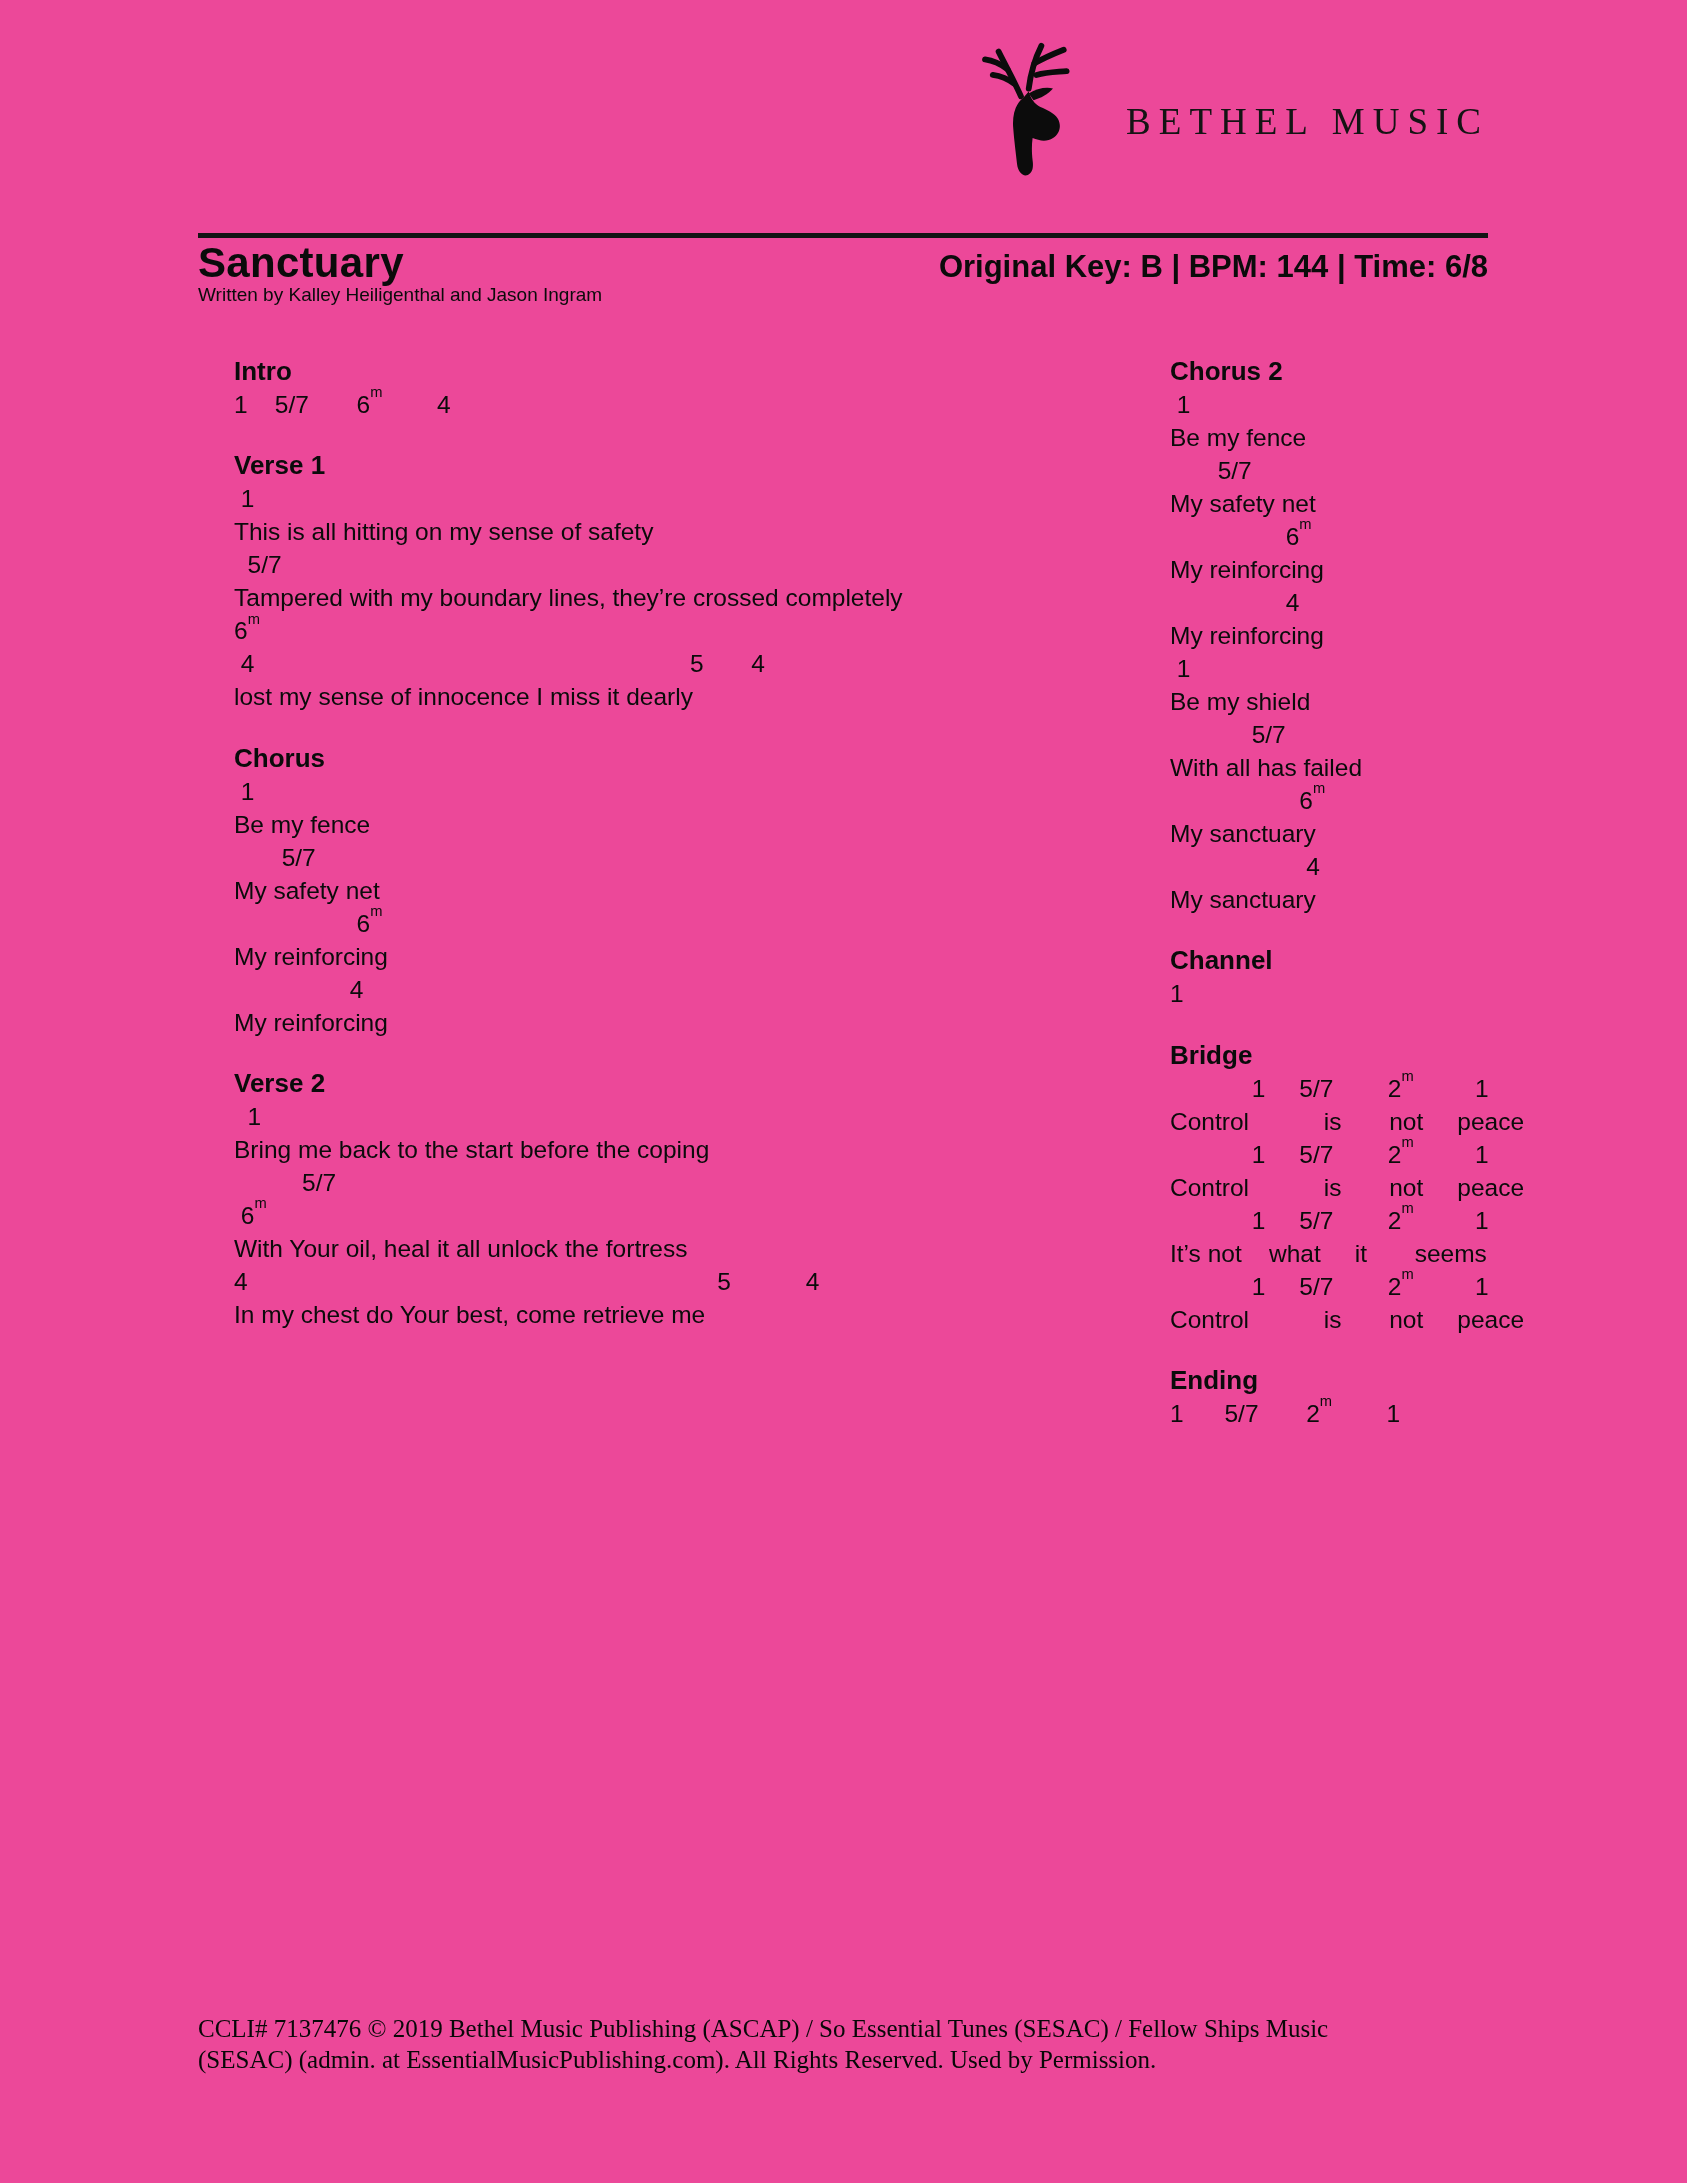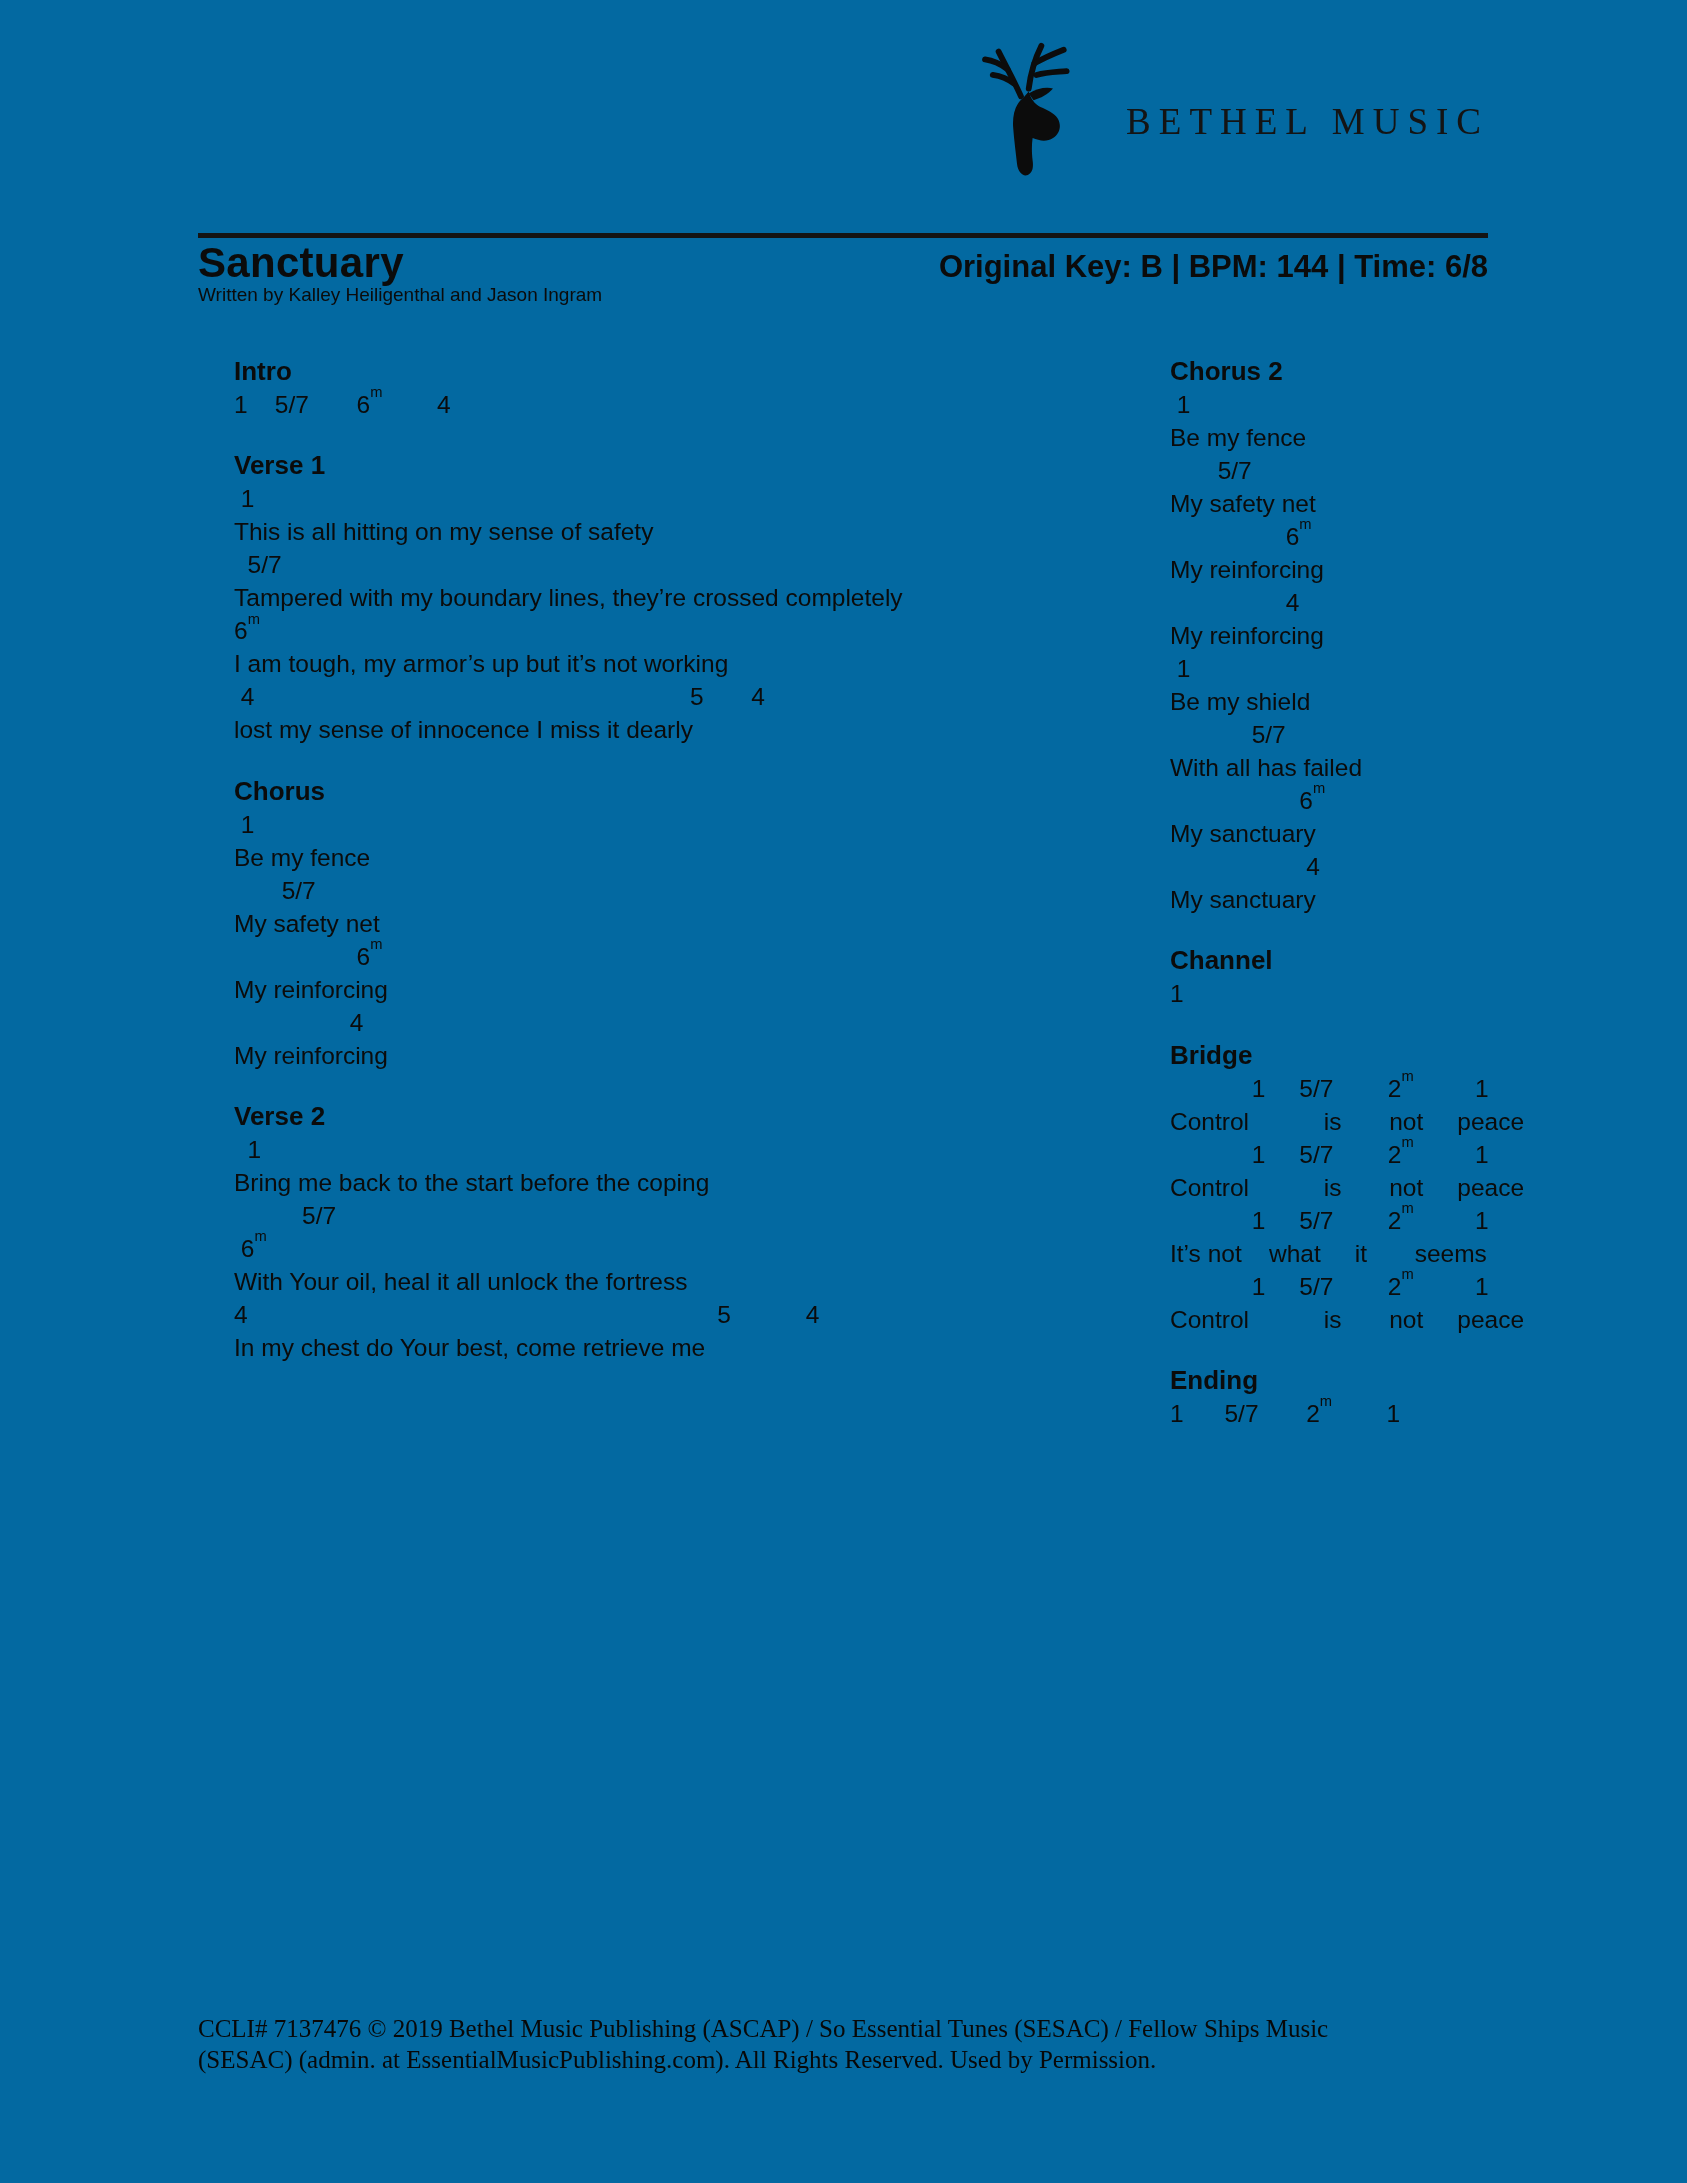--- a/index.html
+++ b/index.html
@@ -1,16 +1,16 @@
 <!DOCTYPE html>
 <html style="font-size:10.6px"><head>
 <meta charset="utf-8">
 <style>
   html,body{margin:0;padding:0;background:#fff;}
-  .page{position:relative;width:1687px;height:2183px;background:#0369a1;color:#0b0b0b;
+  .page{position:relative;width:1687px;height:2183px;background:#ec4899;color:#0b0b0b;
         font-family:"Liberation Sans",sans-serif;overflow:hidden;}
 
   
   .logo{position:absolute;top:40px;right:198px;display:flex;align-items:center;gap:30px;}
   .logo svg{display:block;}
   .brand{font-family:"Liberation Serif",serif;font-size:37px;letter-spacing:8px;
          color:#141414;margin-top:26.5px;white-space:nowrap;}
 
   
   .rule{position:absolute;top:233px;left:198px;width:1290px;height:5.3px;background:#141414;}
@@ -72,21 +72,20 @@
           <div class="heading">Intro</div>
           <div class="line chords">1    5/7       6<sup>m</sup>        4</div>
         </div>
         <div class="section">
           <div class="heading">Verse 1</div>
           <div class="line chords"> 1</div>
           <div class="line lyric">This is all hitting on my sense of safety</div>
           <div class="line chords">  5/7</div>
           <div class="line lyric">Tampered with my boundary lines, they’re crossed completely</div>
           <div class="line chords">6<sup>m</sup></div>
-          <div class="line lyric">I am tough, my armor’s up but it’s not working</div>
           <div class="line chords"> 4                                                                5       4</div>
           <div class="line lyric">lost my sense of innocence I miss it dearly</div>
         </div>
         <div class="section">
           <div class="heading">Chorus</div>
           <div class="line chords"> 1</div>
           <div class="line lyric">Be my fence</div>
           <div class="line chords">       5/7</div>
           <div class="line lyric">My safety net</div>
           <div class="line chords">                  6<sup>m</sup></div>

